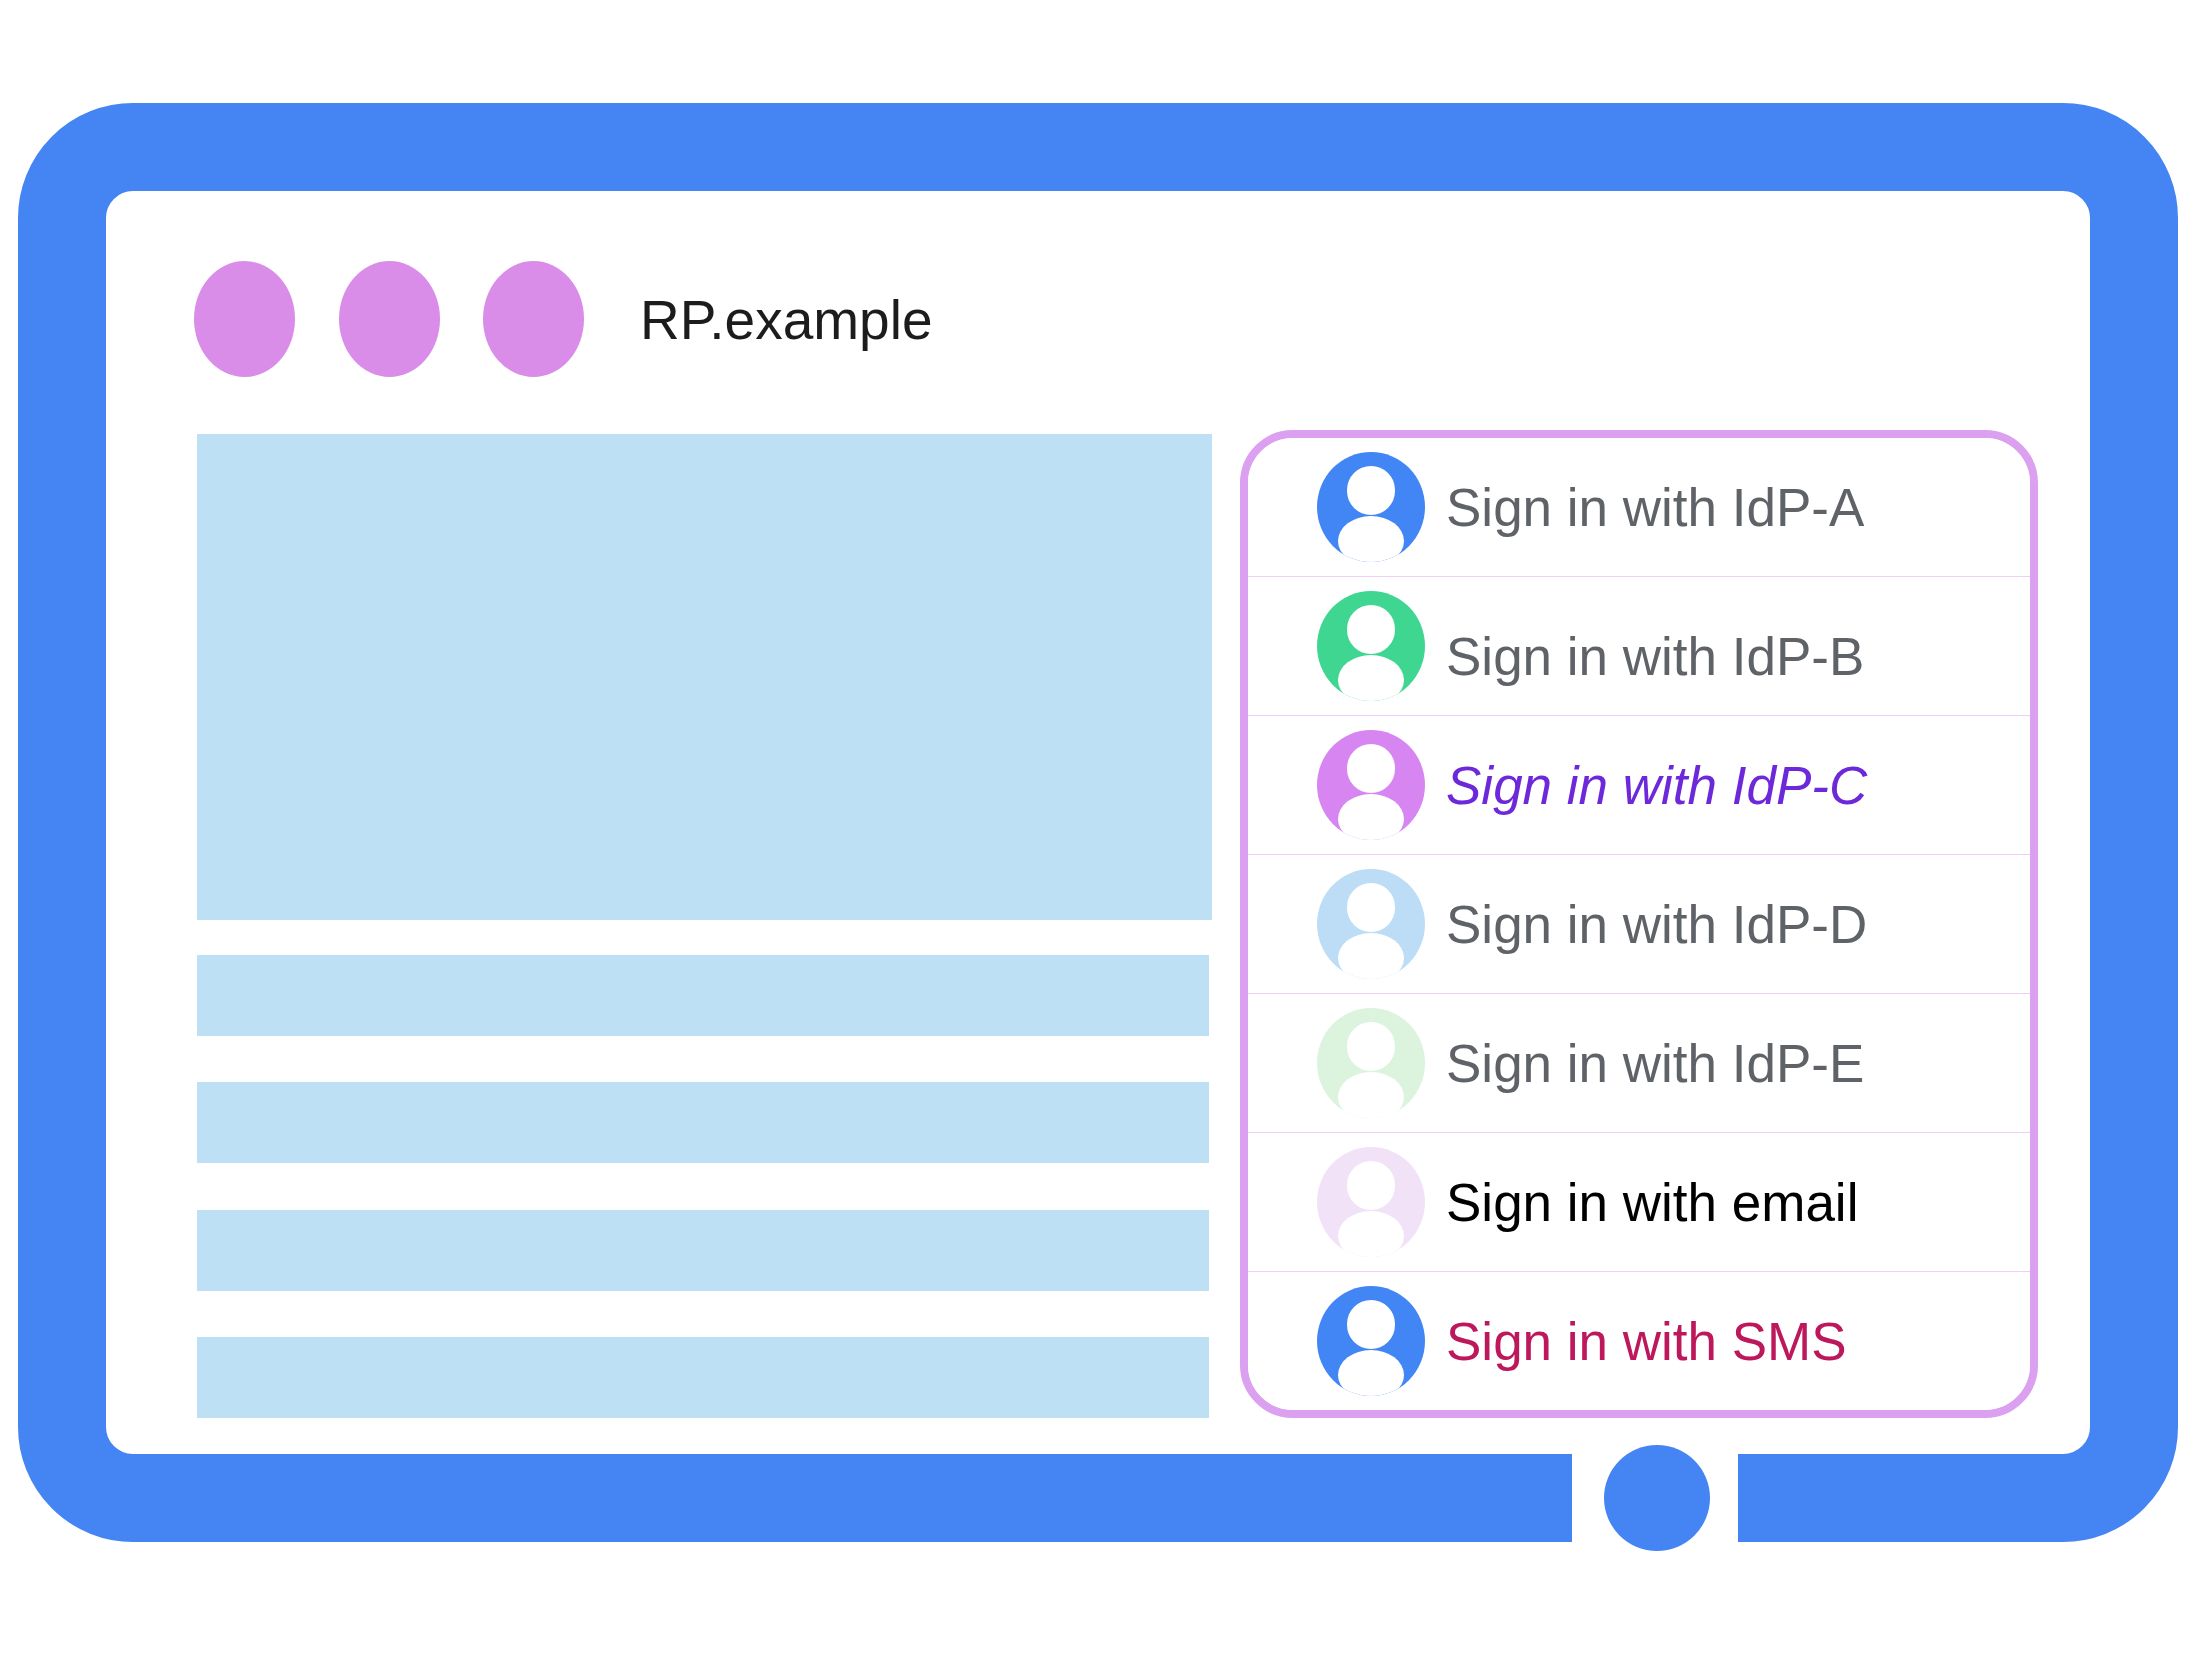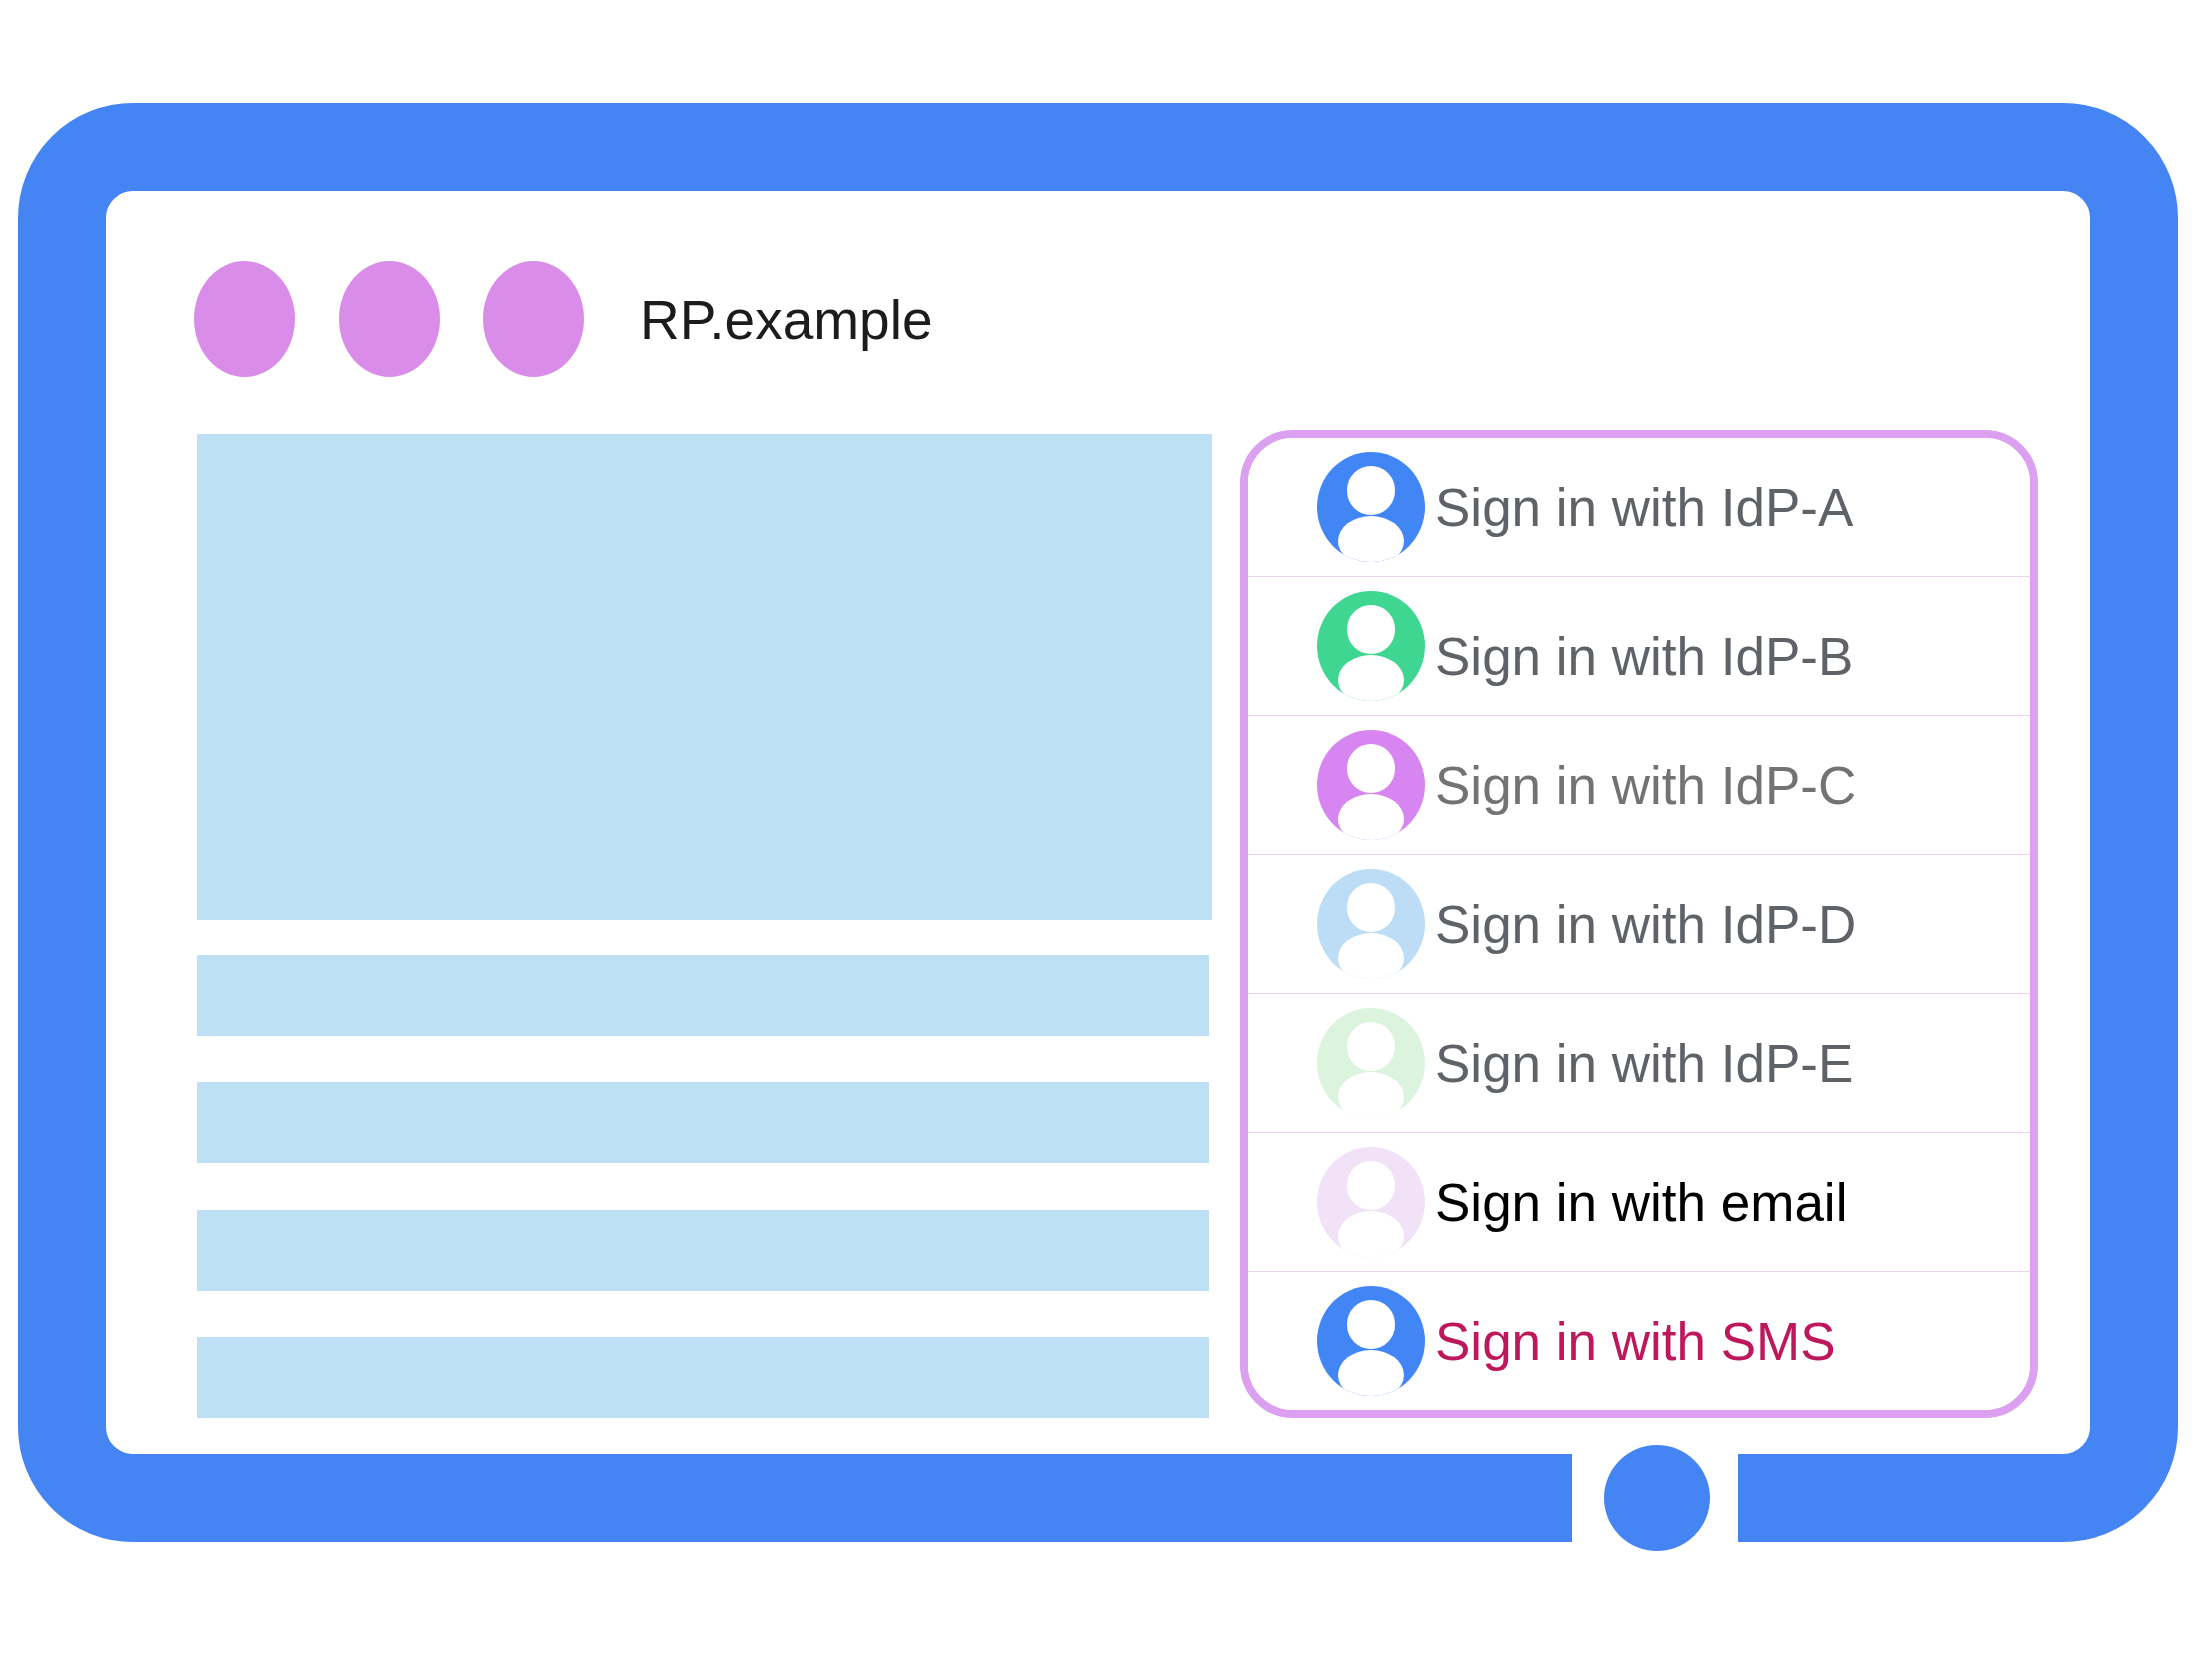--- a/index.html
+++ b/index.html
@@ -28,21 +28,21 @@
   .hero{position:absolute;left:197px;top:434px;width:1015px;height:486px;background:#BEE0F4;}
   .cbar{position:absolute;left:197px;width:1012px;height:81px;background:#BEE0F4;}
   .cbar.b1{top:955px}.cbar.b2{top:1082px}.cbar.b3{top:1210px}.cbar.b4{top:1337px}
   
   .panel{
     position:absolute;left:1240px;top:430px;width:798px;height:988px;
     box-sizing:border-box;border:8px solid #DBA0EF;border-radius:53px;
     background:#ffffff;display:flex;flex-direction:column;overflow:hidden;
   }
   .row{
-    flex:1 1 0;display:flex;align-items:center;gap:10px;
+    flex:1 1 0;display:flex;align-items:center;gap:21px;
     padding-left:69px;box-sizing:border-box;background:#ffffff;
   }
   .row.div{border-top:1.8px solid #EDD0F6;}
   .avatar{
     position:relative;width:108px;height:110px;border-radius:50%;
     overflow:hidden;flex:0 0 auto;
   }
   .avatar .head{position:absolute;left:27.5%;top:13%;width:45%;height:44%;background:#ffffff;border-radius:50%;}
   .avatar .body{position:absolute;left:19%;top:58%;width:62%;height:46%;background:#ffffff;border-radius:50%;}
   .row-label{font-size:53px;font-weight:500;color:#5F6368;white-space:nowrap;}
@@ -87,21 +87,21 @@
         <div class="body"></div>
       </div>
       <div class="row-label" style="color: rgb(95, 99, 104); margin-top: 20px;">Sign in with IdP-B</div>
     </div>
 
     <div class="row div" style="border-top-color: rgb(237, 208, 246);">
       <div class="avatar" style="background-color: rgb(214, 133, 241);">
         <div class="head"></div>
         <div class="body"></div>
       </div>
-      <div class="row-label" style="color: #737373;">Sign in with IdP-C</div>
+      <div class="row-label" style="color: #6d28d9; font-style: italic;">Sign in with IdP-C</div>
     </div>
 
     <div class="row div" style="border-top-color: rgb(237, 208, 246);">
       <div class="avatar" style="background-color: rgb(188, 221, 245);">
         <div class="head"></div>
         <div class="body"></div>
       </div>
       <div class="row-label" style="color: rgb(95, 99, 104);">Sign in with IdP-D</div>
     </div>
 

